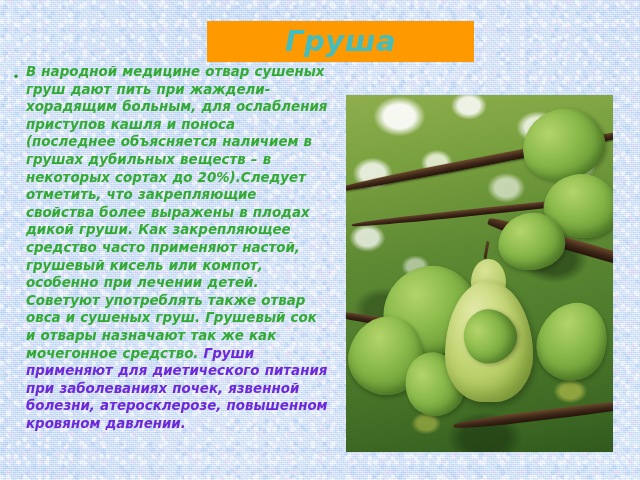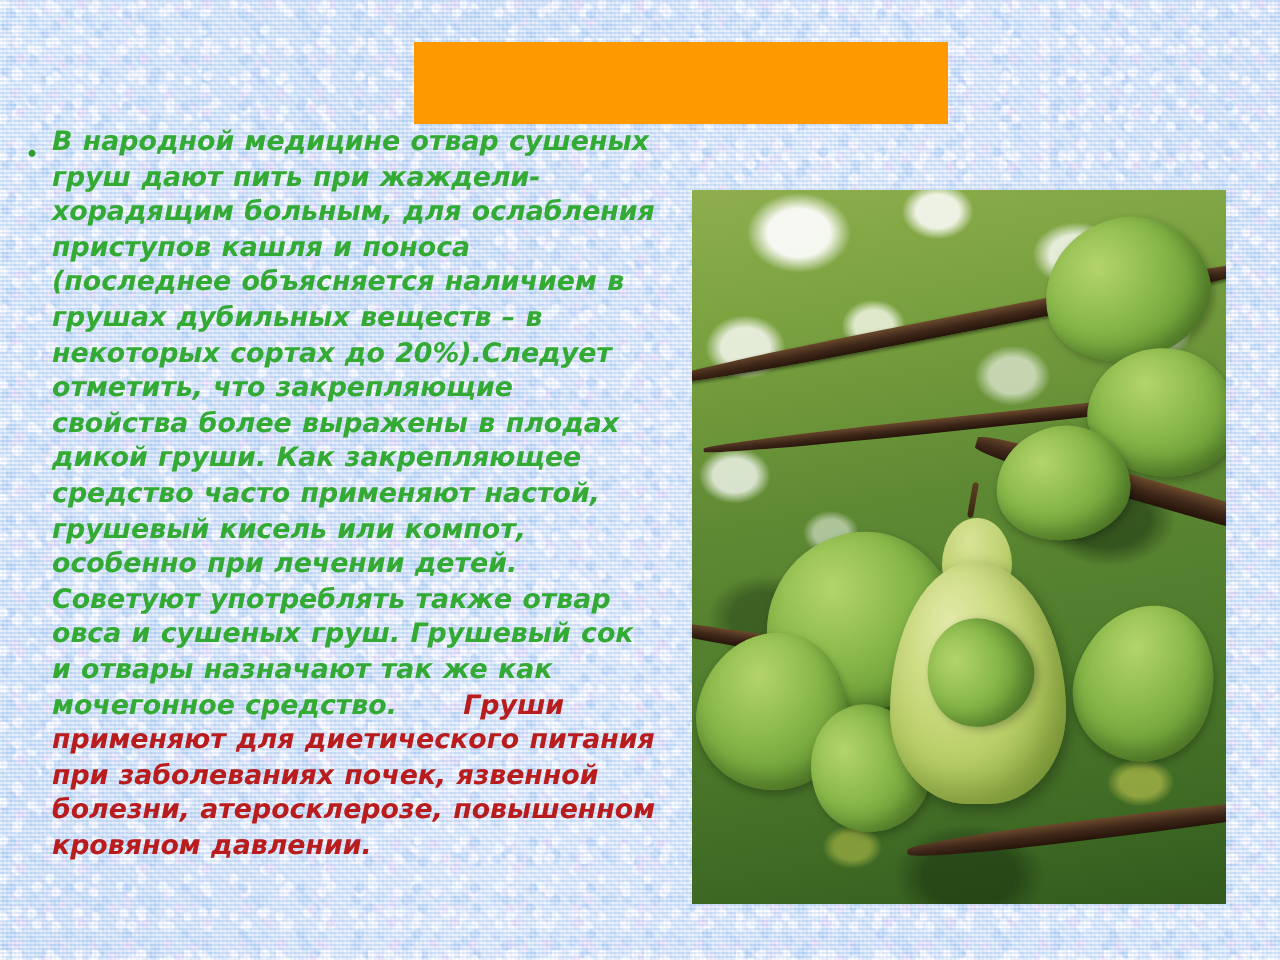--- a/index.html
+++ b/index.html
@@ -113,21 +113,21 @@
     flex: 1 1 auto;
     font-family: "DejaVu Sans", sans-serif;
     font-size: 13.4px;
     line-height: 17.6px;
     font-weight: bold;
     font-style: italic;
     text-align: left;
     word-spacing: 0.5px;
   }
   .t-green { color: #33AA33; }
-  .t-blue  { color: #b91c1c; margin-left: 28px; }
+  .t-blue  { color: #6d28d9; }
 
   
   #photo-frame {
     position: absolute;
     left: 346px;
     top: 95px;
     width: 267px;
     height: 357px;
     overflow: hidden;
     background: #6b8a3a;
@@ -242,20 +242,21 @@
 </style>
 </head>
 <body>
 
 <div id="slide">
 
   <div id="bg-texture"></div>
   <div id="bg-noise"></div>
 
   <div id="title-banner"></div>
+  <div id="title-text">Груша</div>
 
   <div id="body-block">
     <div class="bullet-row">
       <div id="bullet-marker"></div>
       <div id="body-text"><span class="t-green">В народной медицине отвар сушеных груш дают пить при жаждели­хорадящим больным, для ослабления приступов кашля и поноса (последнее объясняется наличием в грушах дубильных веществ – в некоторых сортах до 20%).Следует отметить, что закрепляющие свойства более выражены в плодах дикой груши. Как закрепляющее средство часто применяют настой, грушевый кисель или компот, особенно при лечении детей. Советуют употреблять также отвар овса и сушеных груш. Грушевый сок и отвары назначают так же как мочегонное средство. </span><span class="t-blue">Груши применяют для диетического питания при заболеваниях почек, язвенной болезни, атеросклерозе, повышенном кровяном давлении.</span></div>
     </div>
   </div>
 
   <div id="photo-frame">
     <div id="photo">

